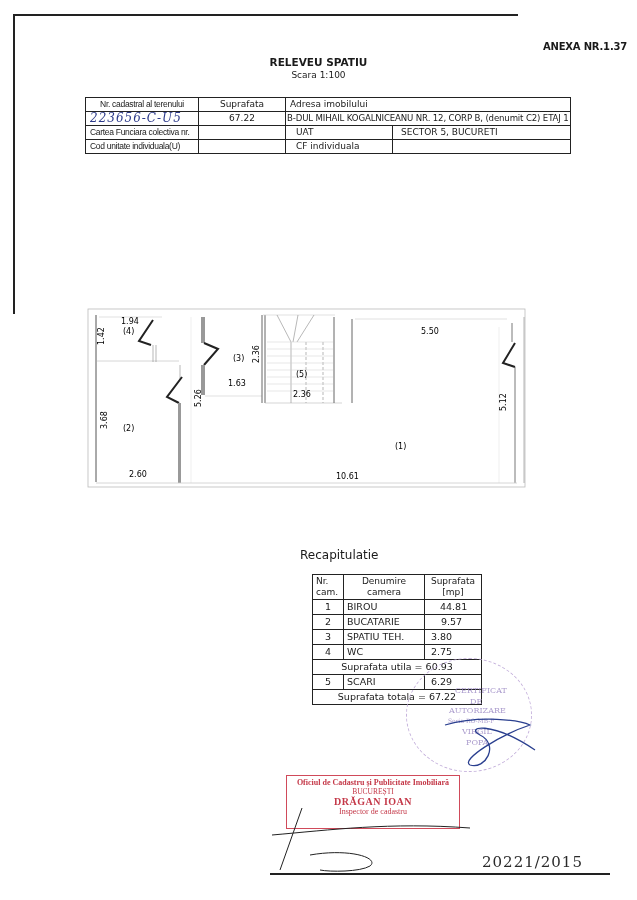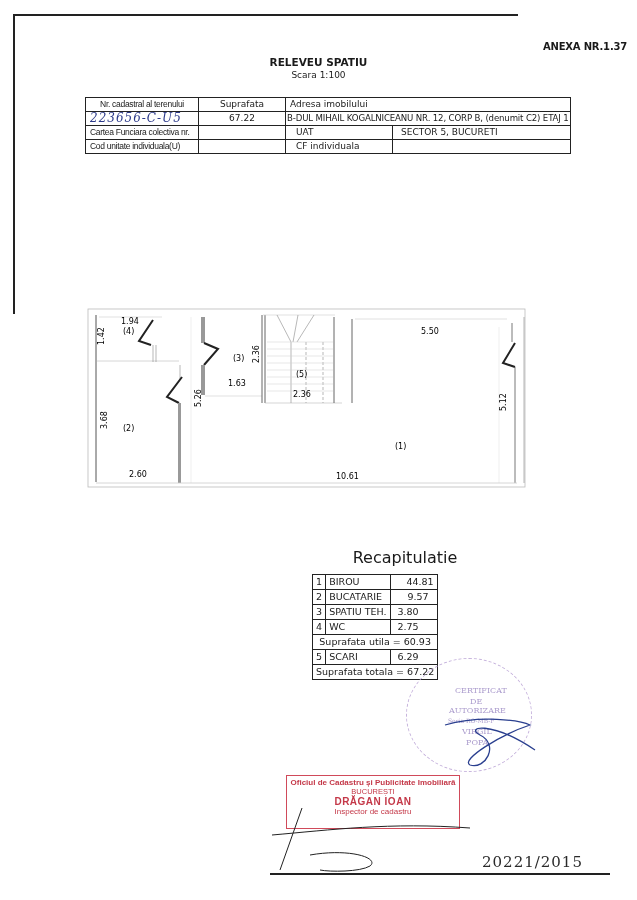--- a/index.html
+++ b/index.html
@@ -11,32 +11,32 @@
   .scale { position:absolute; left:0; width:637px; top:70px; text-align:center; font-size:9px; }
 
   table.info { position:absolute; left:85px; top:97px; border-collapse:collapse; font-size:9px; }
   table.info td { border:1px solid #222; padding:0 4px; height:13px; line-height:13px; white-space:nowrap; }
   .narrow { font-family:"Liberation Sans", sans-serif; font-size:8.5px; letter-spacing:-0.3px; }
   .hand { color:#2c3a8a; font-family:"DejaVu Serif", serif; font-style:italic; font-size:12px; letter-spacing:1px; }
 
   .plan { position:absolute; left:87px; top:307px; width:440px; height:183px; }
   .plan svg { width:100%; height:100%; }
 
-  .recap-title { position:absolute; left:300px; width:210px; top:548px; text-align:center; font-size:16px; }
+  .recap-title { position:absolute; left:300px; width:210px; top:548px; text-align:left; font-size:12px; }
   table.recap { position:absolute; left:312px; top:574px; border-collapse:collapse; font-size:9.5px; border:1.5px solid #222; }
   table.recap td { border:1px solid #222; padding:0 3px; height:14px; line-height:14px; }
   table.recap .hdr td { font-size:9px; line-height:11px; height:24px; }
   .c { text-align:center; }
   .sum td { text-align:center; height:16px; }
   .total td { border-top:1.5px solid #222; }
 
   .stamp-round { position:absolute; left:406px; top:658px; width:124px; height:112px; border-radius:50%; border:1px dashed #b8a0d4; opacity:0.8; }
   .stamp-text { position:absolute; color:#9c8ac4; font-family:"DejaVu Serif", serif; font-size:8px; opacity:0.85; }
 
-  .stamp-rect { position:absolute; left:286px; top:775px; width:172px; height:52px; border:1.2px solid #d04a5a; color:#c43848; font-family:Liberation Sans, sans-serif; text-align:center; }
+  .stamp-rect { position:absolute; left:286px; top:775px; width:172px; height:52px; border:1.2px solid #d04a5a; color:#c43848; font-family:Liberation Serif, serif; text-align:center; }
   .stamp-rect .l1 { font-size:8px; font-weight:bold; margin-top:2px; }
   .stamp-rect .l2 { font-size:7.5px; }
   .stamp-rect .l3 { font-size:10px; font-weight:bold; letter-spacing:0.5px; }
   .stamp-rect .l4 { font-size:8px; }
 
   .footer-line { position:absolute; left:270px; top:873px; width:340px; height:1.5px; background:#222; }
   .date-hand { position:absolute; left:482px; top:853px; font-family:"DejaVu Serif", serif; font-size:15px; color:#2a2a2a; letter-spacing:1px; }
 </style>
 </head>
 <body>
@@ -150,20 +150,25 @@
     <text x="334" y="27">5.50</text>
     <text x="419" y="104" transform="rotate(-90 419 104)">5.12</text>
     <text x="308" y="142">(1)</text>
     <text x="249" y="172">10.61</text>
   </svg>
 </div>
 
 <div class="recap-title">Recapitulatie</div>
 <table class="recap">
   <tbody>
+      <tr class="hdr">
+    <td style="width:24px">Nr. cam.</td>
+    <td class="c" style="width:74px">Denumire camera</td>
+    <td class="c" style="width:50px">Suprafata [mp]</td>
+  </tr>
   <tr>
     <td class="c">1</td>
     <td>BIROU</td>
     <td style="padding-left:15px">44.81</td>
   </tr>
   <tr>
     <td class="c">2</td>
     <td>BUCATARIE</td>
     <td style="padding-left:16px">9.57</td>
   </tr>

